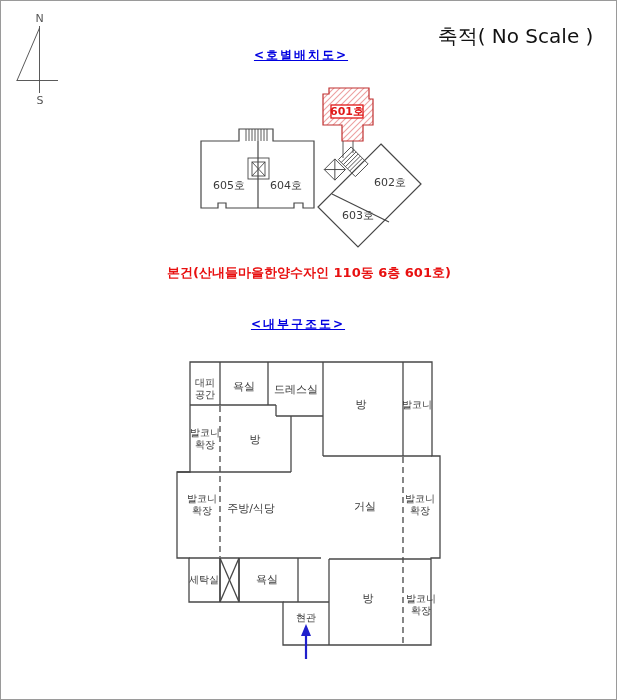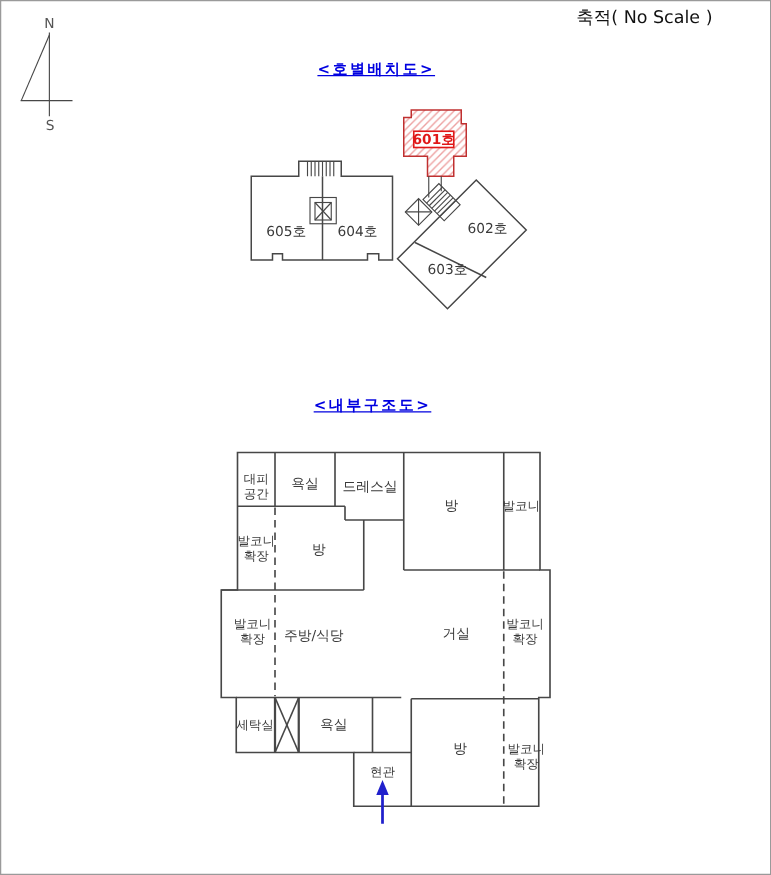--- a/index.html
+++ b/index.html
@@ -7,22 +7,22 @@
     position:relative;
     width:617px;height:700px;
     box-sizing:border-box;
     background:#ffffff;
     border:1px solid #9a9a9a;
     font-family:"DejaVu Sans", sans-serif;
     overflow:hidden;
   }
   .abs{position:absolute;}
   .scale-label{
-    top:4px;right:8px;width:185px;
-    font-size:14px;color:#111;text-align:center;
+    top:22px;right:8px;width:185px;
+    font-size:20px;color:#111;text-align:center;
     letter-spacing:0px;white-space:nowrap;
   }
   .diagram-title{
     color:#0000e0;font-weight:bold;font-size:12px;
     letter-spacing:2px;text-decoration:underline;
     text-align:center;white-space:nowrap;
   }
   .title-1{top:46px;left:230px;width:140px;}
   .title-2{top:315px;left:227px;width:140px;text-decoration:underline;}
   .caption-red{
@@ -119,20 +119,21 @@
 
     <g>
       <path class="red-line" d="M328,87 H368 V98 H372 V124 H362 V140 H341 V124 H322 V93 H328 Z"></path>
       <line class="thin" x1="342" y1="140" x2="342" y2="157"></line>
       <line class="thin" x1="352" y1="140" x2="352" y2="152"></line>
       <rect x="330" y="104" width="32" height="13" fill="#ffffff" stroke="#e01818" stroke-width="1.3"></rect>
       <text class="unit-red" x="346" y="114">601호</text>
     </g>
   </svg>
 
+  <div class="abs caption-red">본건(산내들마을한양수자인 110동 6층 601호)</div>
 
   <div class="abs diagram-title title-2">&lt;내부구조도&gt;</div>
 
   <svg class="abs" style="left:168px;top:350px;" width="282" height="322" viewBox="168 350 282 322">
 
     <path class="wall" d="M189,361 H431 V455 H439 V557 H430 V644 H282 V601 H188 V557 H176 V471 H189 Z"></path>
 
     <g>
       <line class="wall" x1="219" y1="361" x2="219" y2="404"></line>
       <line class="wall" x1="267" y1="361" x2="267" y2="404"></line>

